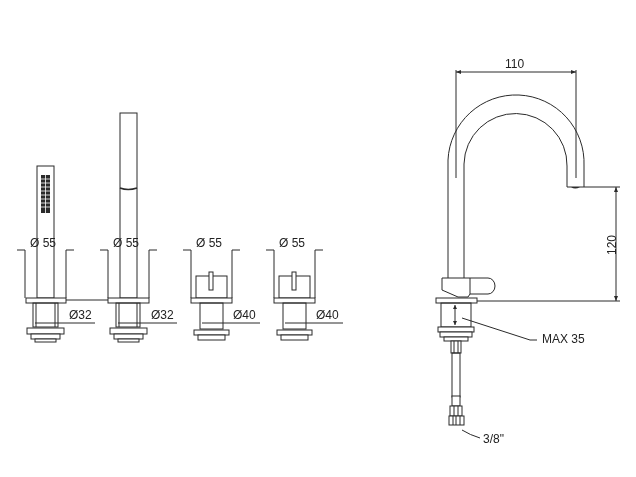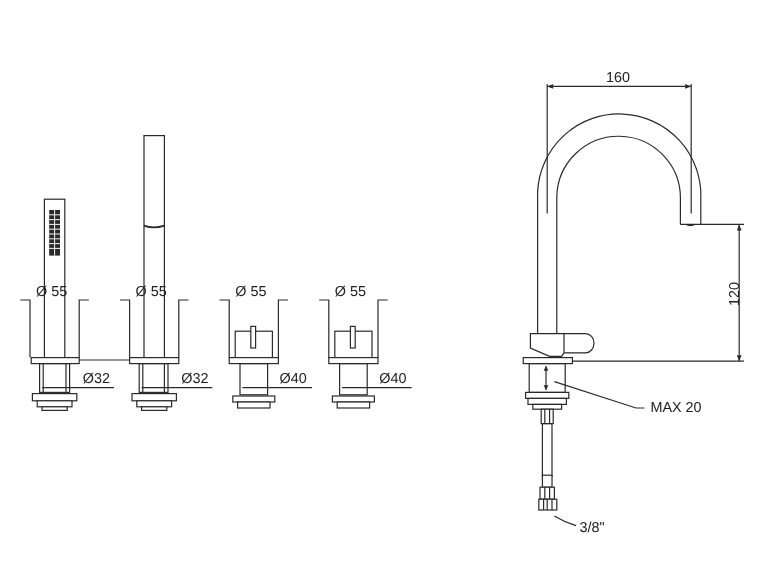--- a/index.html
+++ b/index.html
@@ -149,17 +149,17 @@
 
 <span class="lbl" style="left:113px;top:237px;">Ø 55</span>
 <span class="lbl" style="left:151px;top:309px;">Ø32</span>
 
 <span class="lbl" style="left:196px;top:237px;">Ø 55</span>
 <span class="lbl" style="left:233px;top:309px;">Ø40</span>
 
 <span class="lbl" style="left:279px;top:237px;">Ø 55</span>
 <span class="lbl" style="left:316px;top:309px;">Ø40</span>
 
-<span class="lbl" style="left:505px;top:58px;">160</span>
+<span class="lbl" style="left:505px;top:58px;">110</span>
 <span class="lbl vert" style="left:602px;top:239px;">120</span>
-<span class="lbl" style="left:542px;top:333px;">MAX 20</span>
+<span class="lbl" style="left:542px;top:333px;">MAX 35</span>
 <span class="lbl" style="left:483px;top:433px;">3/8"</span>
 </div>
 
 </body></html>

